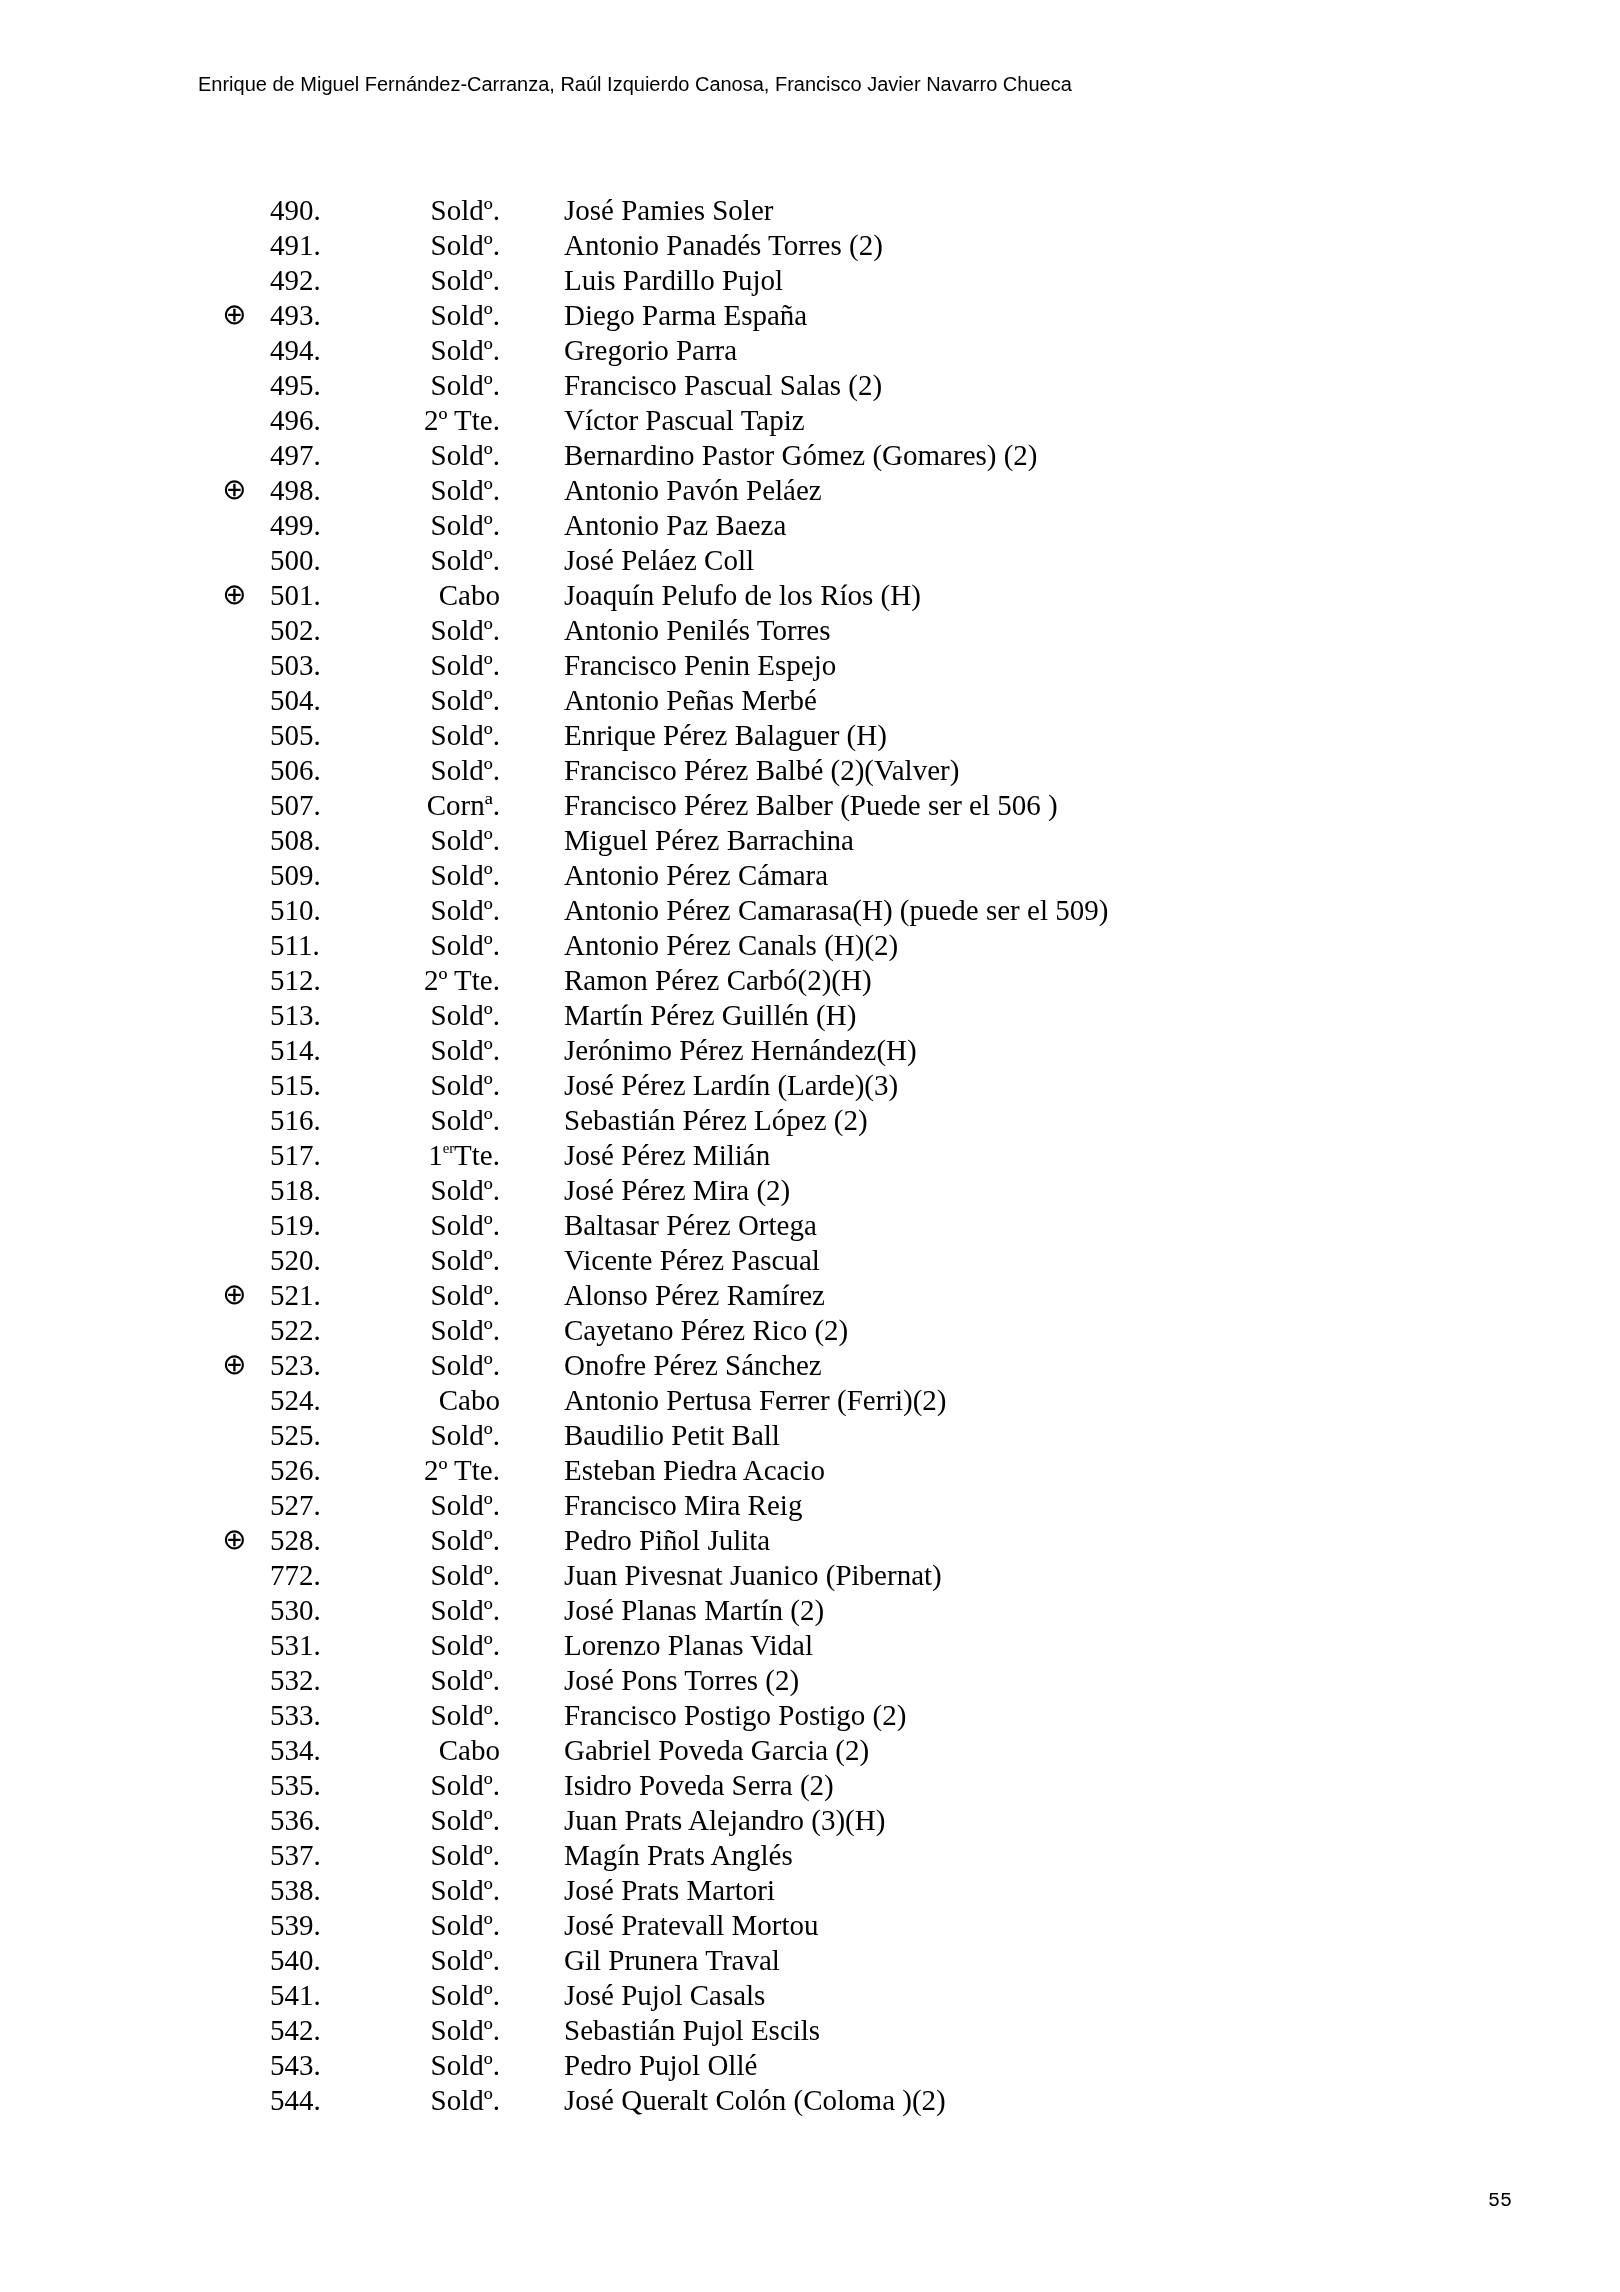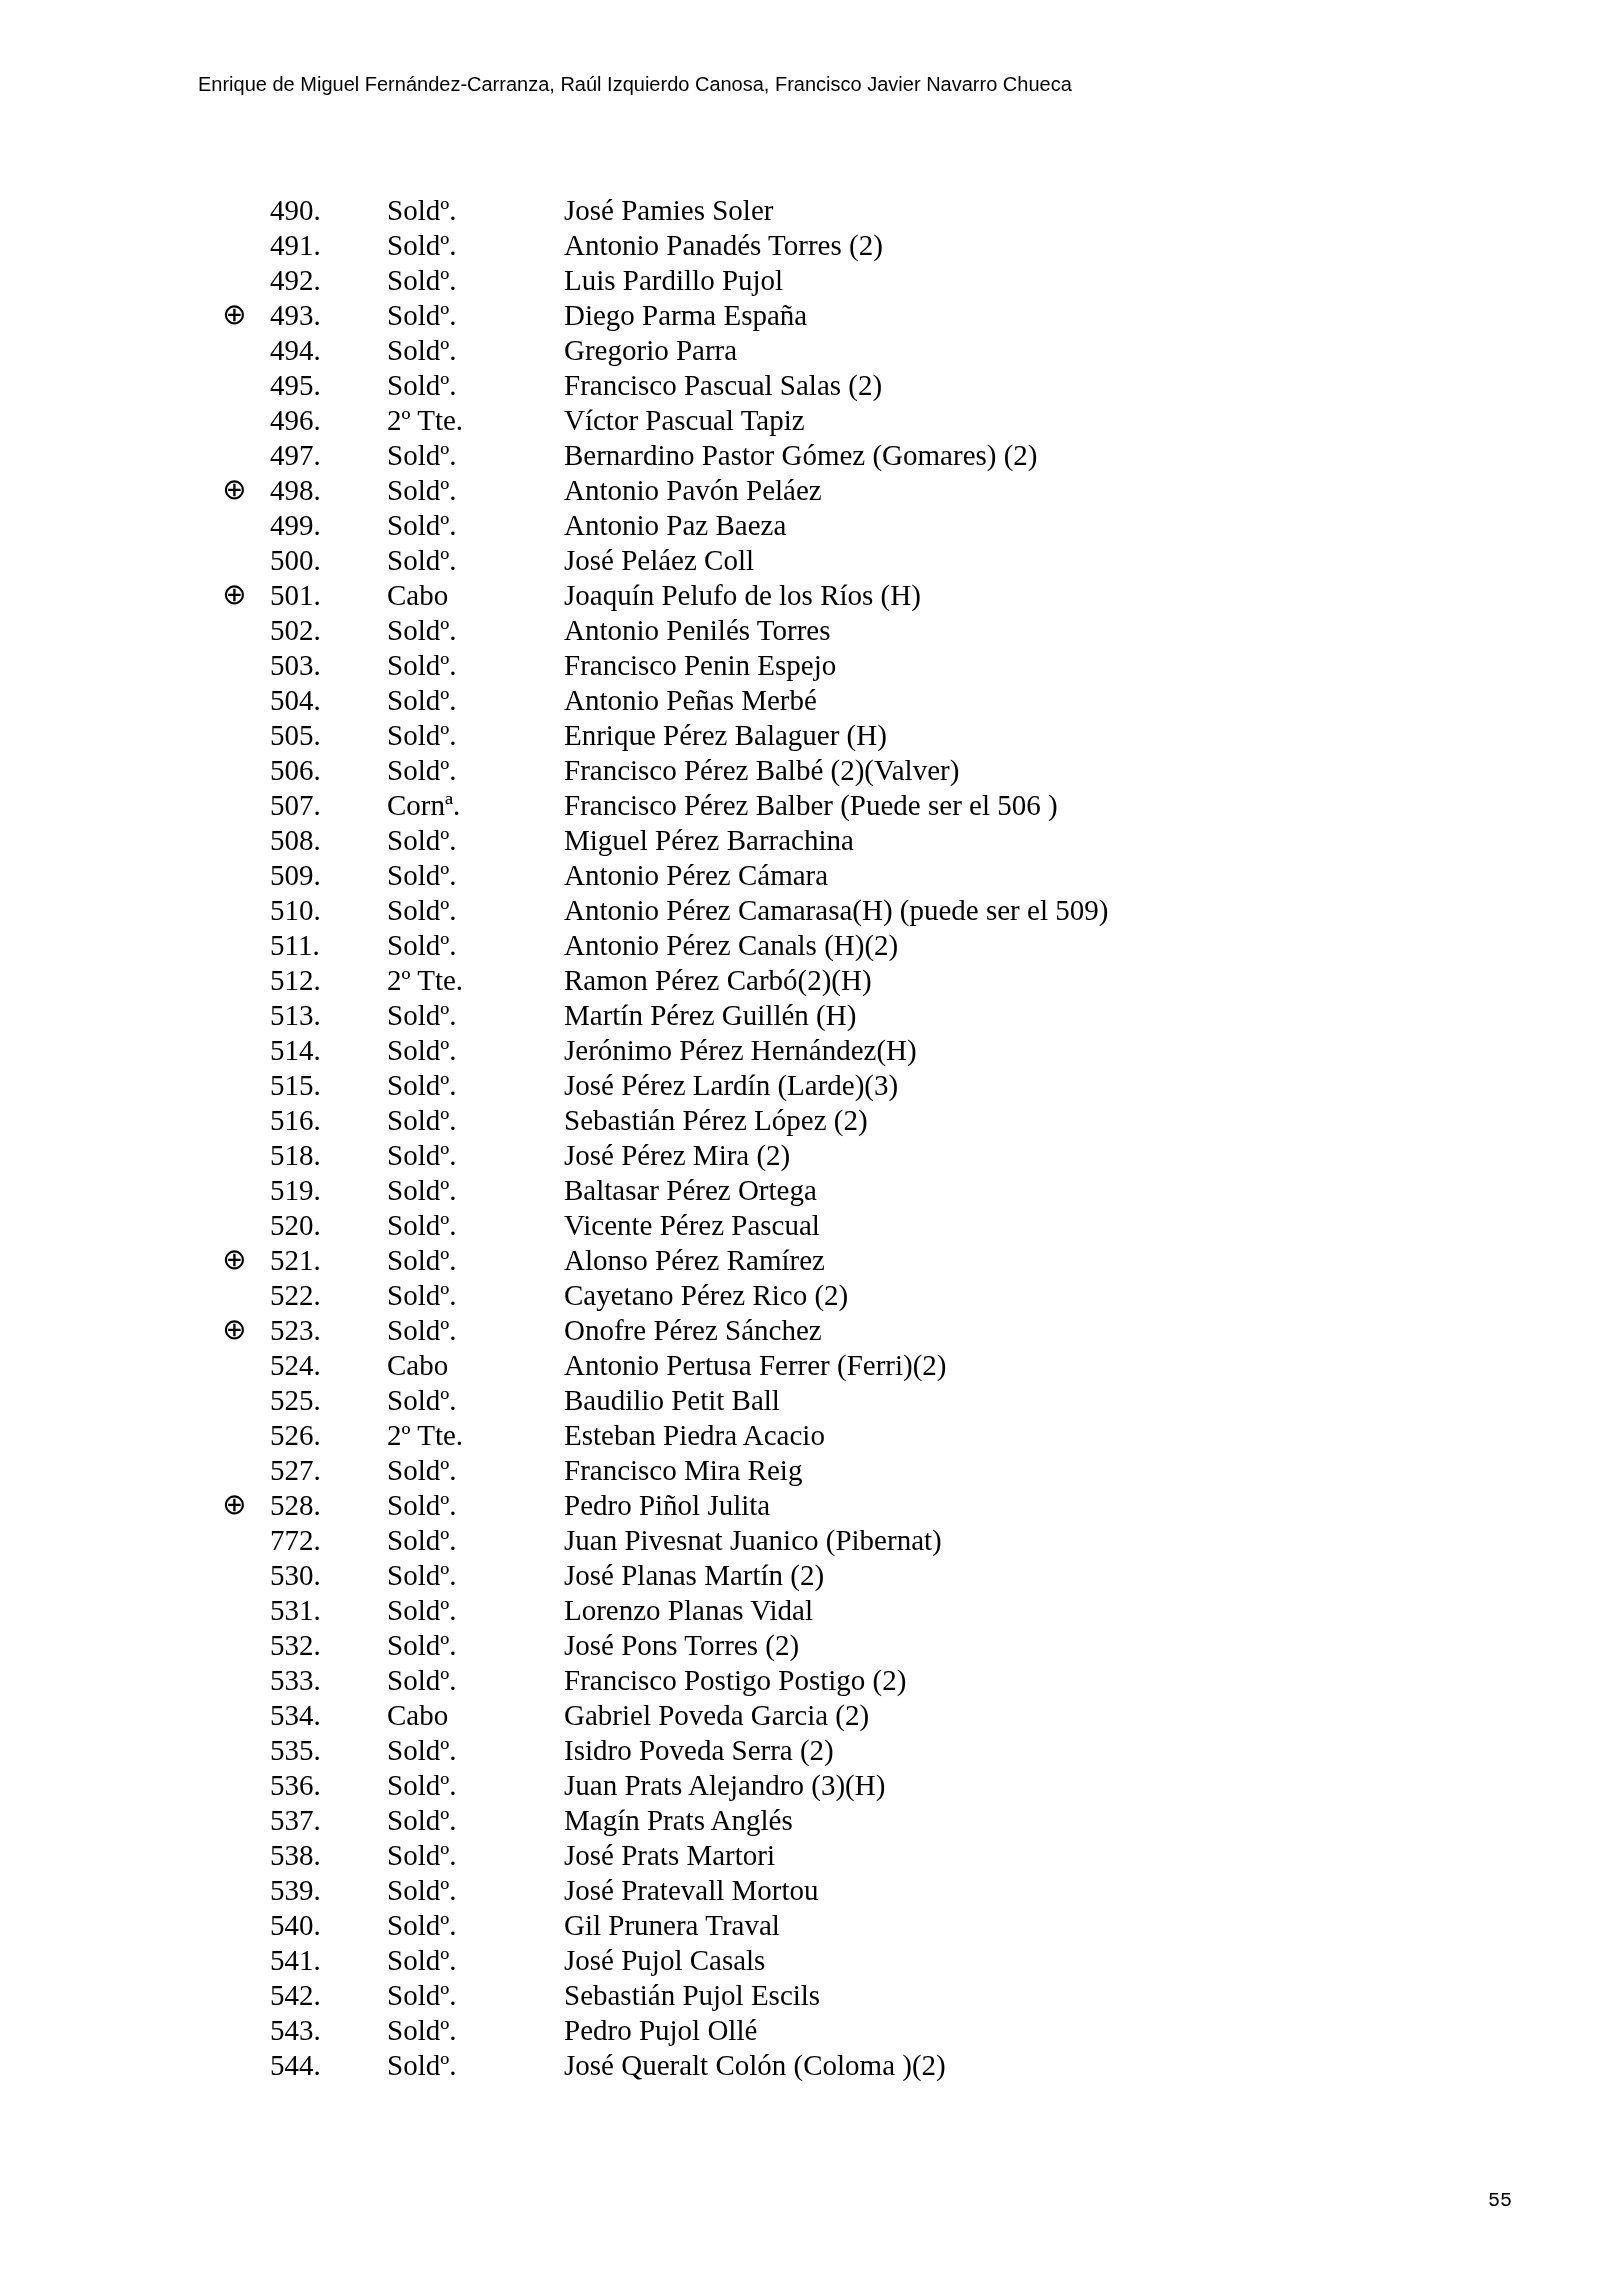--- a/index.html
+++ b/index.html
@@ -8,21 +8,21 @@
     position: absolute; left: 198px; top: 73px;
     font-family: "Liberation Sans", sans-serif; font-size: 20px; letter-spacing: 0; white-space: nowrap;
   }
   .roster {
     position: absolute; left: 0; top: 193px; width: 1620px;
     font-family: "Liberation Serif", serif; font-size: 29px;
   }
   .row { position: relative; height: 35px; line-height: 35px; white-space: nowrap; padding-left: 39px; }
   .marker { position: absolute; left: 220px; width: 29px; text-align: center; font-size: 29px; top: -1px; }
   .num { position: absolute; left: 270px; }
-  .rank { position: absolute; left: 387px; width: 113px; text-align: left; }
+  .rank { position: absolute; left: 387px; width: 113px; text-align: right; }
   .rank sup { font-size: 14.7px; line-height: 0; vertical-align: 11.8px; }
   .name { position: absolute; left: 564px; }
   .page-number {
     position: absolute; left: 1488px; top: 2189px;
     font-family: Liberation Mono, monospace; font-size: 20px;
   }
 </style>
 </head>
 <body>
 
@@ -186,20 +186,26 @@
       <span class="name">José Pérez Lardín (Larde)(3)</span>
     </div>
     <div class="row">
       <span class="marker"></span>
       <span class="num">516.</span>
       <span class="rank">Soldº.</span>
       <span class="name">Sebastián Pérez López (2)</span>
     </div>
     <div class="row">
       <span class="marker"></span>
+      <span class="num">517.</span>
+      <span class="rank">1<sup>er</sup>Tte.</span>
+      <span class="name">José Pérez Milián</span>
+    </div>
+    <div class="row">
+      <span class="marker"></span>
       <span class="num">518.</span>
       <span class="rank">Soldº.</span>
       <span class="name">José Pérez Mira (2)</span>
     </div>
     <div class="row">
       <span class="marker"></span>
       <span class="num">519.</span>
       <span class="rank">Soldº.</span>
       <span class="name">Baltasar Pérez Ortega</span>
     </div>

